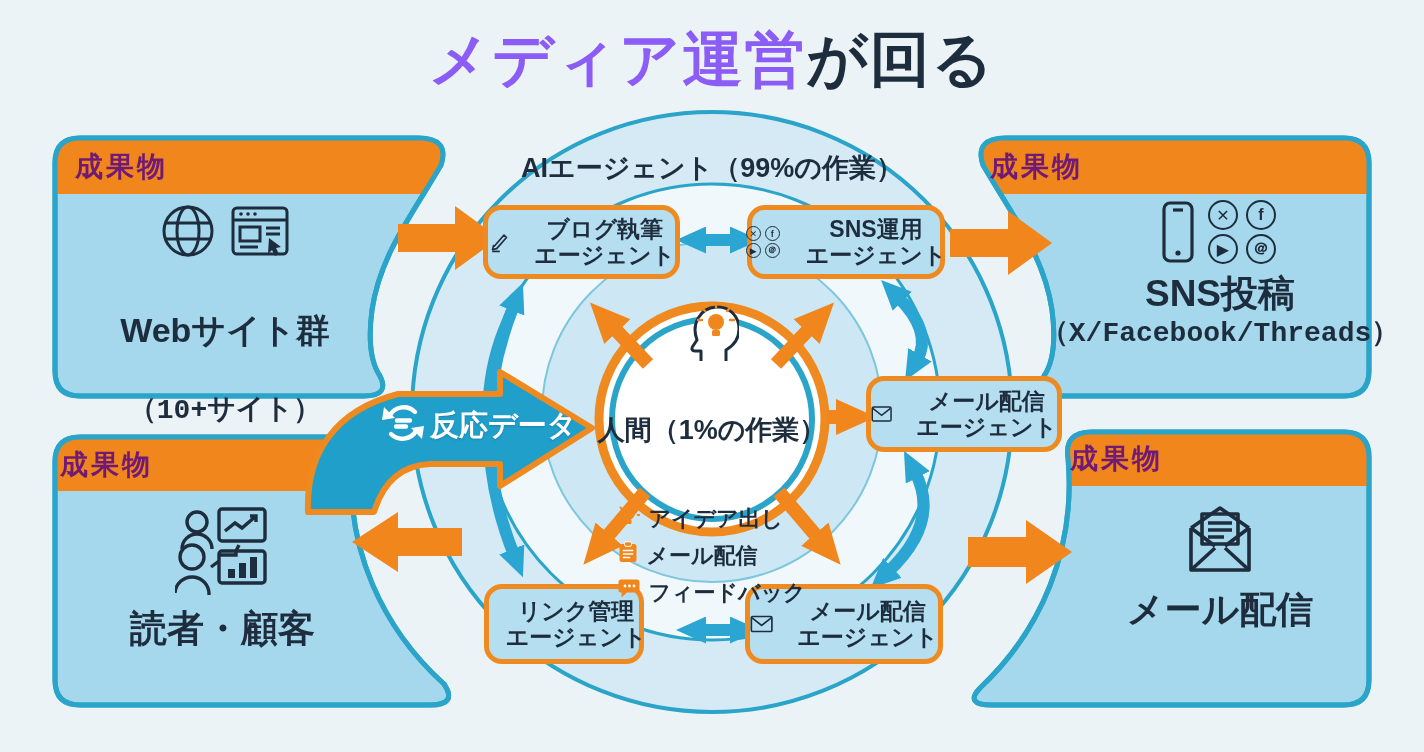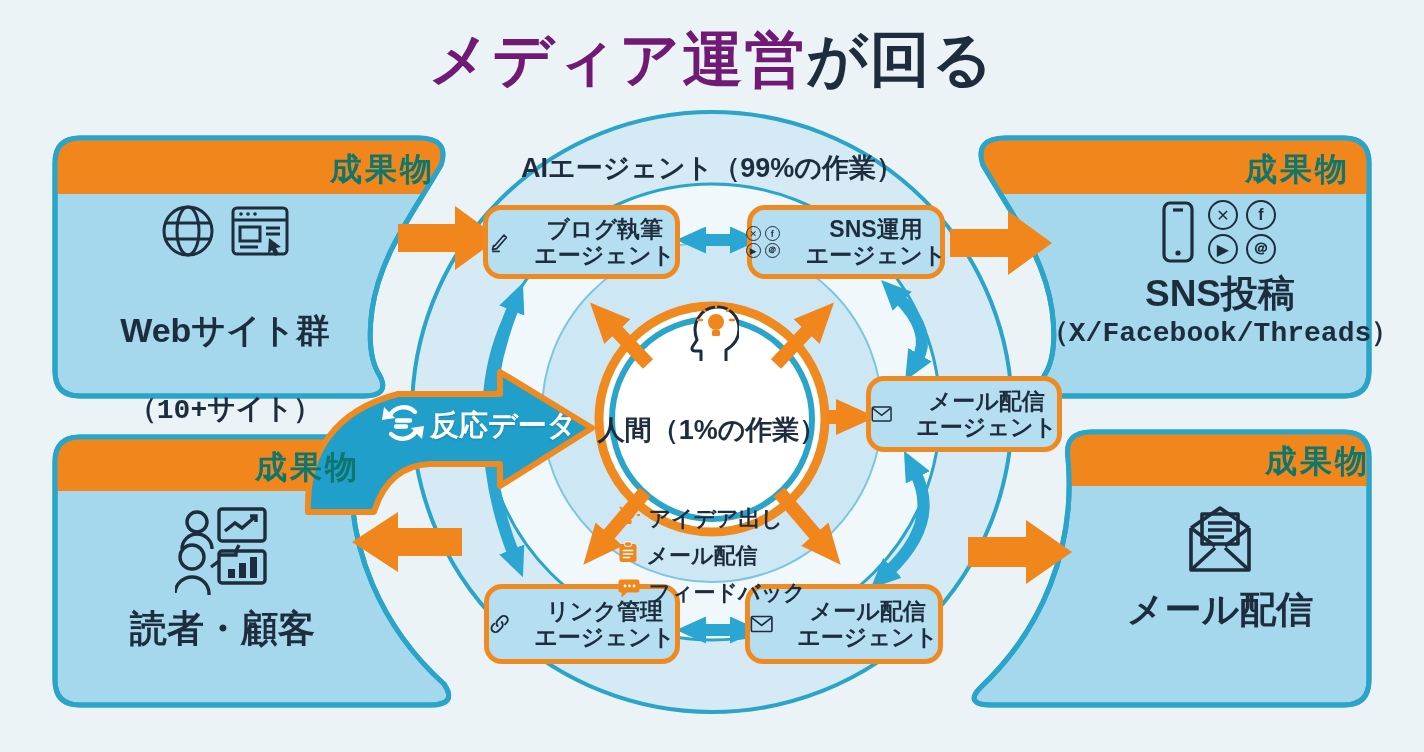--- a/index.html
+++ b/index.html
@@ -2,24 +2,24 @@
 <html><head>
 <meta charset="utf-8">
 <style>
   html,body{margin:0;padding:0;}
   .stage{position:relative;width:1424px;height:752px;background:#ecf3f7;overflow:hidden;
          font-family:"Liberation Sans","DejaVu Sans",sans-serif;color:#1e2d3d;}
   .abs{position:absolute;}
   svg.bg{position:absolute;left:0;top:0;z-index:1;}
   .ovl{z-index:2;}
   .title{left:0;top:20px;width:100%;text-align:center;font-size:60px;font-weight:800;letter-spacing:2px;white-space:nowrap;}
-  .title .hl{color:#701a75;}
+  .title .hl{color:#8b5cf6;}
   .title .rest{color:#1e2d3d;}
   .ai-label{left:462px;top:150px;width:500px;text-align:center;font-size:27px;font-weight:bold;}
-  .panel-header{font-size:32px;font-weight:bold;color:#0f766e;text-align:right;letter-spacing:3px;}
+  .panel-header{font-size:28px;font-weight:bold;color:#701a75;text-align:left;letter-spacing:3px;}
   .panel-content{display:flex;flex-direction:column;align-items:center;}
   .panel-label{font-size:34px;font-weight:800;white-space:nowrap;line-height:1.2;}
   .panel-sublabel{font-size:28px;font-weight:800;white-space:nowrap;line-height:1.25;font-family:Liberation Mono, monospace;}
   .icon-row{display:flex;align-items:center;gap:12px;margin-bottom:8px;}
   .agent-box{background:#b5dff0;border:5px solid #ee8a1f;border-radius:18px;display:flex;
              align-items:center;justify-content:center;gap:24px;box-sizing:border-box;z-index:2;}
   .agent-label{font-size:23px;font-weight:bold;line-height:1.13;white-space:nowrap;text-align:center;}
   .center-content{left:596px;top:298px;width:232px;display:flex;flex-direction:column;align-items:center;gap:48px;}
   .center-heading{font-size:27px;font-weight:800;white-space:nowrap;margin-top:2px;}
   .task-list{display:flex;flex-direction:column;gap:7px;margin-top:8px;align-items:flex-start;}
@@ -244,21 +244,21 @@
         <rect x="2" y="2" width="30" height="22" rx="2"></rect>
         <path d="M3 4 l14 11 14-11"></path>
       </g>
     </svg>
     <div class="agent-label">
       <div>メール配信</div>
       <div>エージェント</div>
     </div>
   </div>
 
-  <div class="abs agent-box" style="left:484px;top:584px;width:196px;height:80px;">
+  <div class="abs agent-box" style="left:484px;top:584px;width:160px;height:80px;">
     <svg width="32" height="32" viewBox="0 0 32 32">
       <g fill="none" stroke="#1e2d3d" stroke-width="2.8" stroke-linecap="round">
         <path d="M13 19 a6 6 0 0 1 0 -8.5 l5 -5 a6 6 0 0 1 8.5 8.5 l-2.5 2.5"></path>
         <path d="M19 13 a6 6 0 0 1 0 8.5 l-5 5 a6 6 0 0 1 -8.5 -8.5 l2.5 -2.5"></path>
       </g>
     </svg>
     <div class="agent-label">
       <div>リンク管理</div>
       <div>エージェント</div>
     </div>

